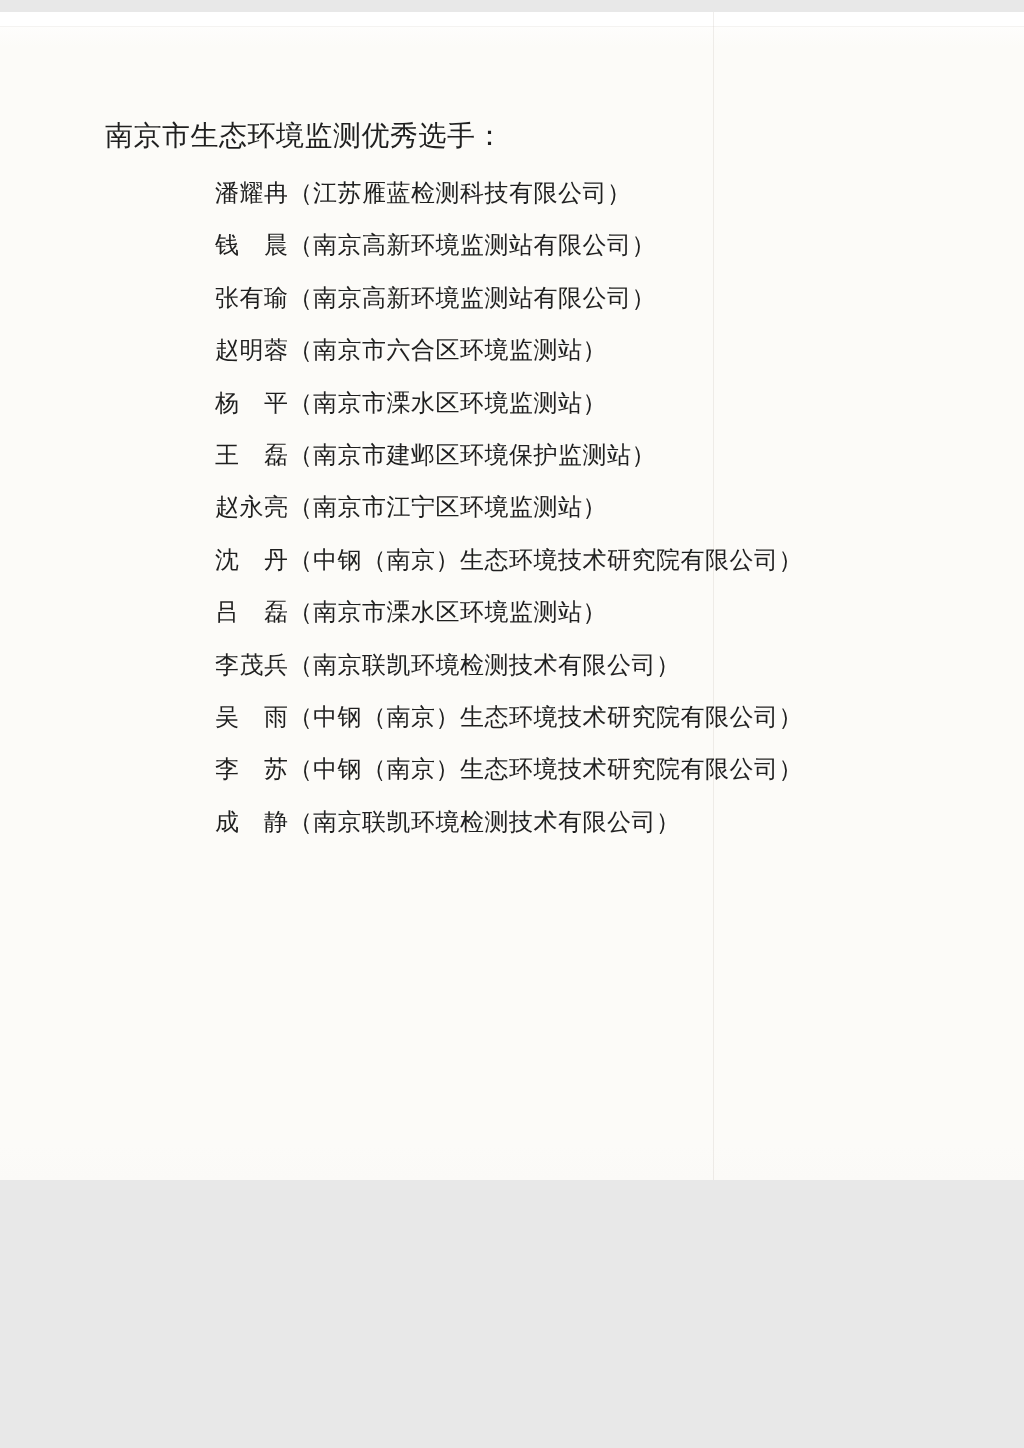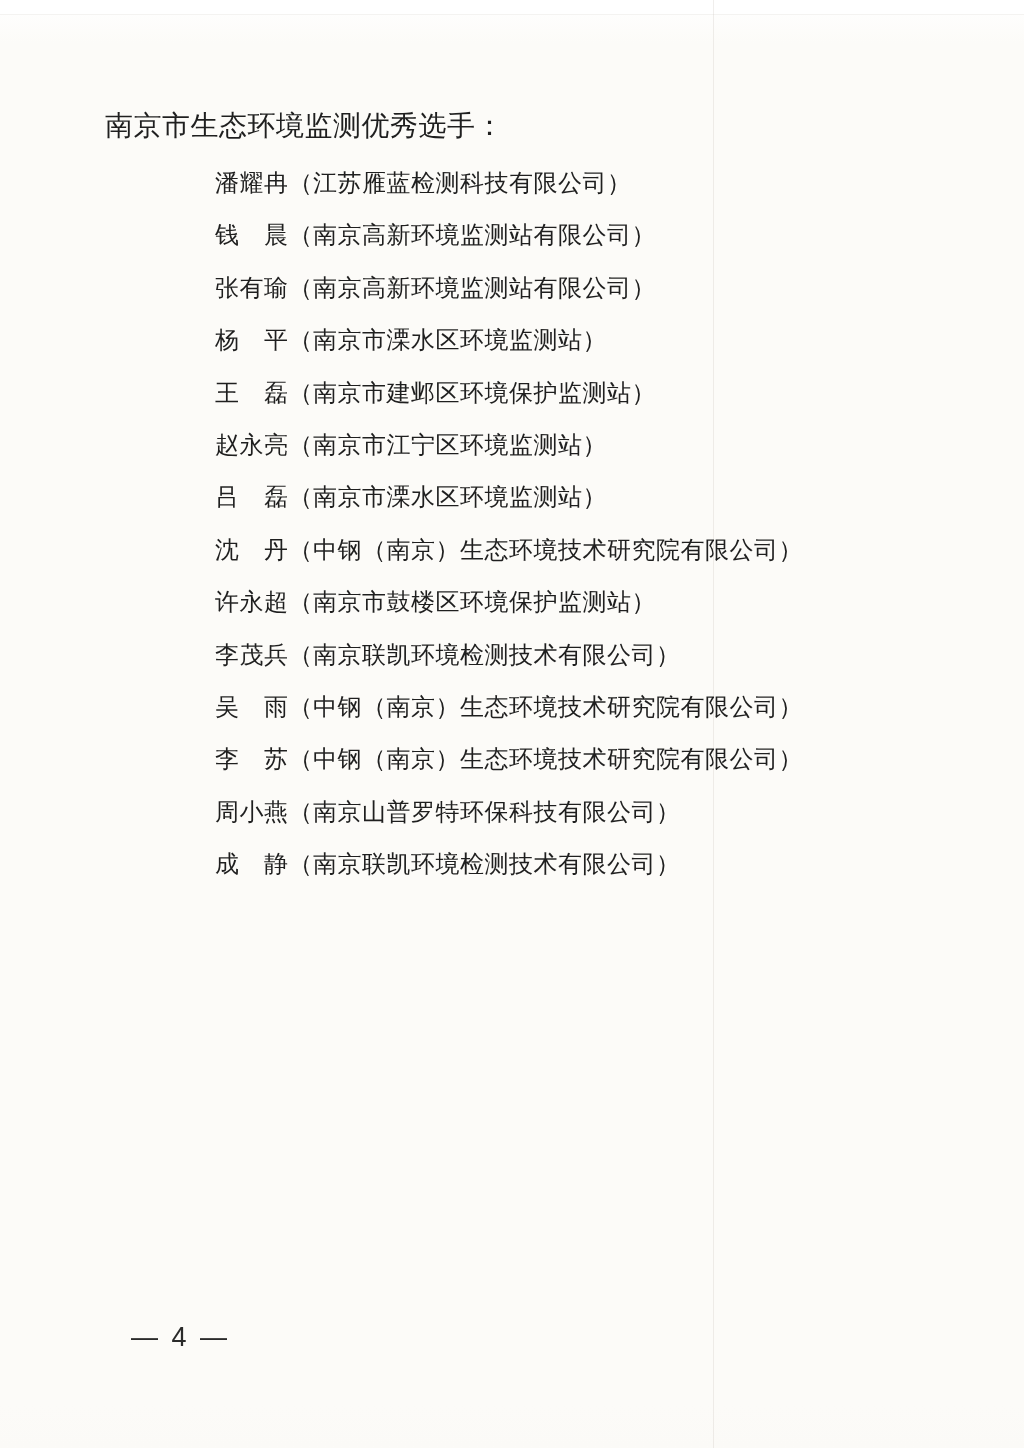--- a/index.html
+++ b/index.html
@@ -3,25 +3,25 @@
 <meta charset="utf-8">
 <style>
   html, body {
     margin: 0;
     padding: 0;
     background: #e8e8e8;
   }
   .page {
     position: relative;
     width: 1024px;
-    height: 1448px;
-    margin: 0 auto;
+    height: 1168px;
+    margin: 12px auto;
     background: linear-gradient(180deg, #ffffff 0%, #fcfbf8 3%, #fcfbf8 97%, #fbfaf7 100%);
     overflow: hidden;
-    font-family: Liberation Sans, sans-serif;
+    font-family: Liberation Mono, monospace;
     color: #1f1f1f;
   }
   
   .scan-seam {
     position: absolute;
     top: 0;
     left: 713px;
     width: 1px;
     height: 100%;
     background: rgba(205, 200, 192, 0.30);
@@ -91,62 +91,59 @@
   <div class="entry">
     <span class="entry-name">钱　晨</span><span class="entry-org">（南京高新环境监测站有限公司）</span>
   </div>
 
   <div class="entry">
     <span class="entry-name">张有瑜</span><span class="entry-org">（南京高新环境监测站有限公司）</span>
   </div>
 
 
 
+  <div class="entry">
+    <span class="entry-name">赵明蓉</span><span class="entry-org">（南京市六合区环境监测站）</span>
+  </div>
 
   <div class="entry">
     <span class="entry-name">杨　平</span><span class="entry-org">（南京市溧水区环境监测站）</span>
   </div>
 
   <div class="entry">
     <span class="entry-name">王　磊</span><span class="entry-org">（南京市建邺区环境保护监测站）</span>
   </div>
 
   <div class="entry">
     <span class="entry-name">赵永亮</span><span class="entry-org">（南京市江宁区环境监测站）</span>
   </div>
 
   <div class="entry">
+    <span class="entry-name">沈　丹</span><span class="entry-org">（中钢（南京）生态环境技术研究院有限公司）</span>
+  </div>
+
+  <div class="entry">
     <span class="entry-name">吕　磊</span><span class="entry-org">（南京市溧水区环境监测站）</span>
   </div>
 
-  <div class="entry">
-    <span class="entry-name">沈　丹</span><span class="entry-org">（中钢（南京）生态环境技术研究院有限公司）</span>
-  </div>
 
-
-  <div class="entry">
-    <span class="entry-name">许永超</span><span class="entry-org">（南京市鼓楼区环境保护监测站）</span>
-  </div>
 
   <div class="entry">
     <span class="entry-name">李茂兵</span><span class="entry-org">（南京联凯环境检测技术有限公司）</span>
   </div>
 
   <div class="entry">
     <span class="entry-name">吴　雨</span><span class="entry-org">（中钢（南京）生态环境技术研究院有限公司）</span>
   </div>
 
   <div class="entry">
     <span class="entry-name">李　苏</span><span class="entry-org">（中钢（南京）生态环境技术研究院有限公司）</span>
   </div>
 
 
-  <div class="entry">
-    <span class="entry-name">周小燕</span><span class="entry-org">（南京山普罗特环保科技有限公司）</span>
-  </div>
 
   <div class="entry">
     <span class="entry-name">成　静</span><span class="entry-org">（南京联凯环境检测技术有限公司）</span>
   </div>
 
 </div>
   </div>
 
   <div class="page-footer">— 4 —</div>
 </div>

